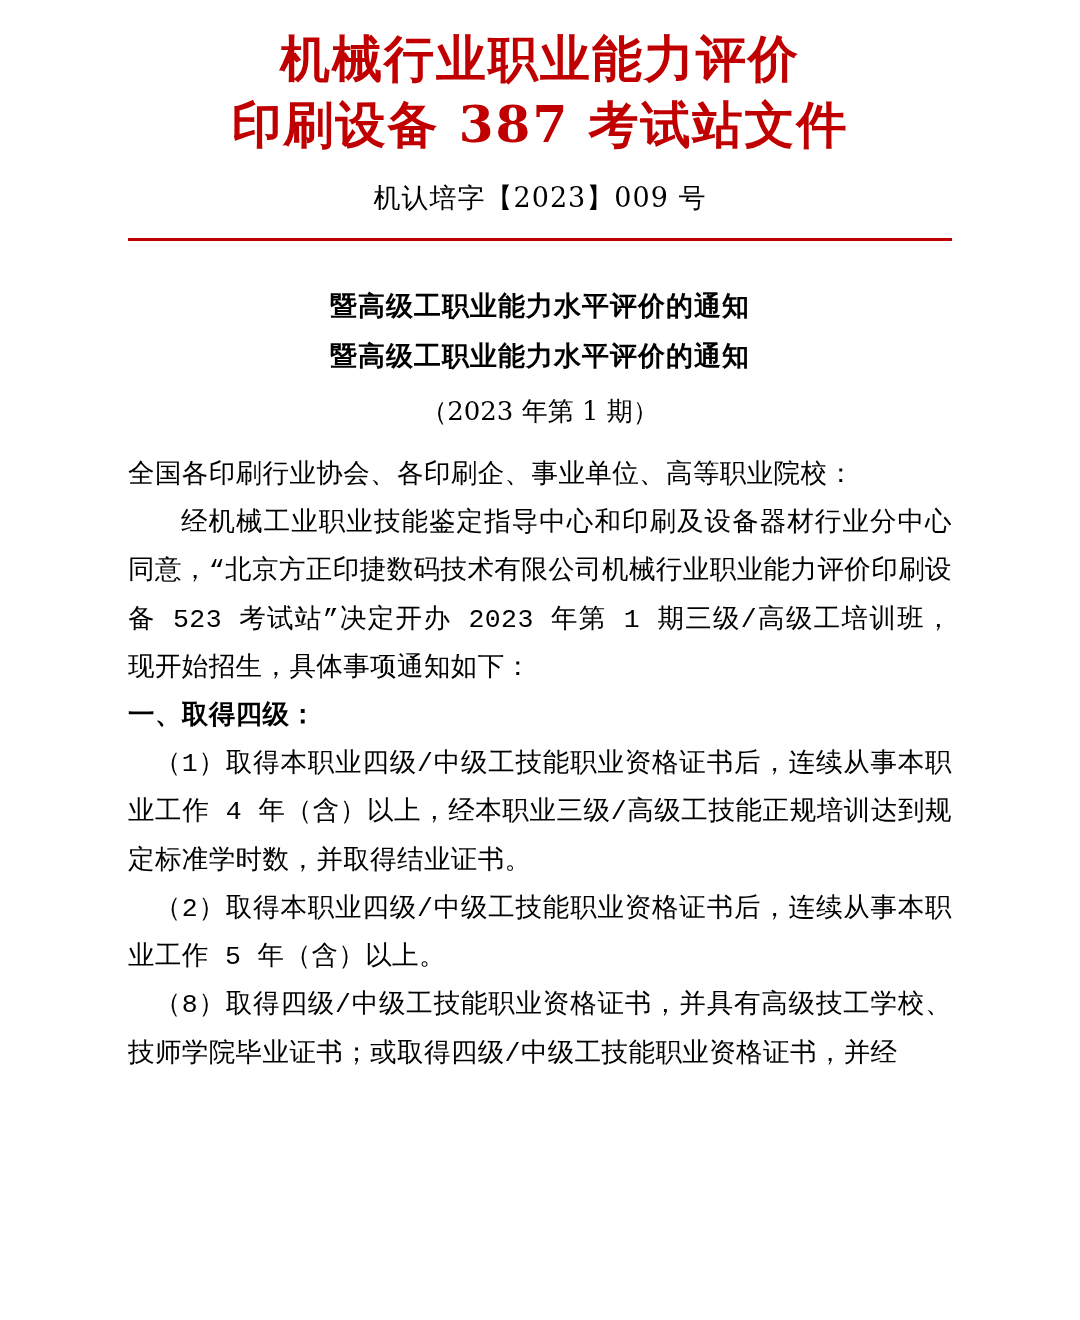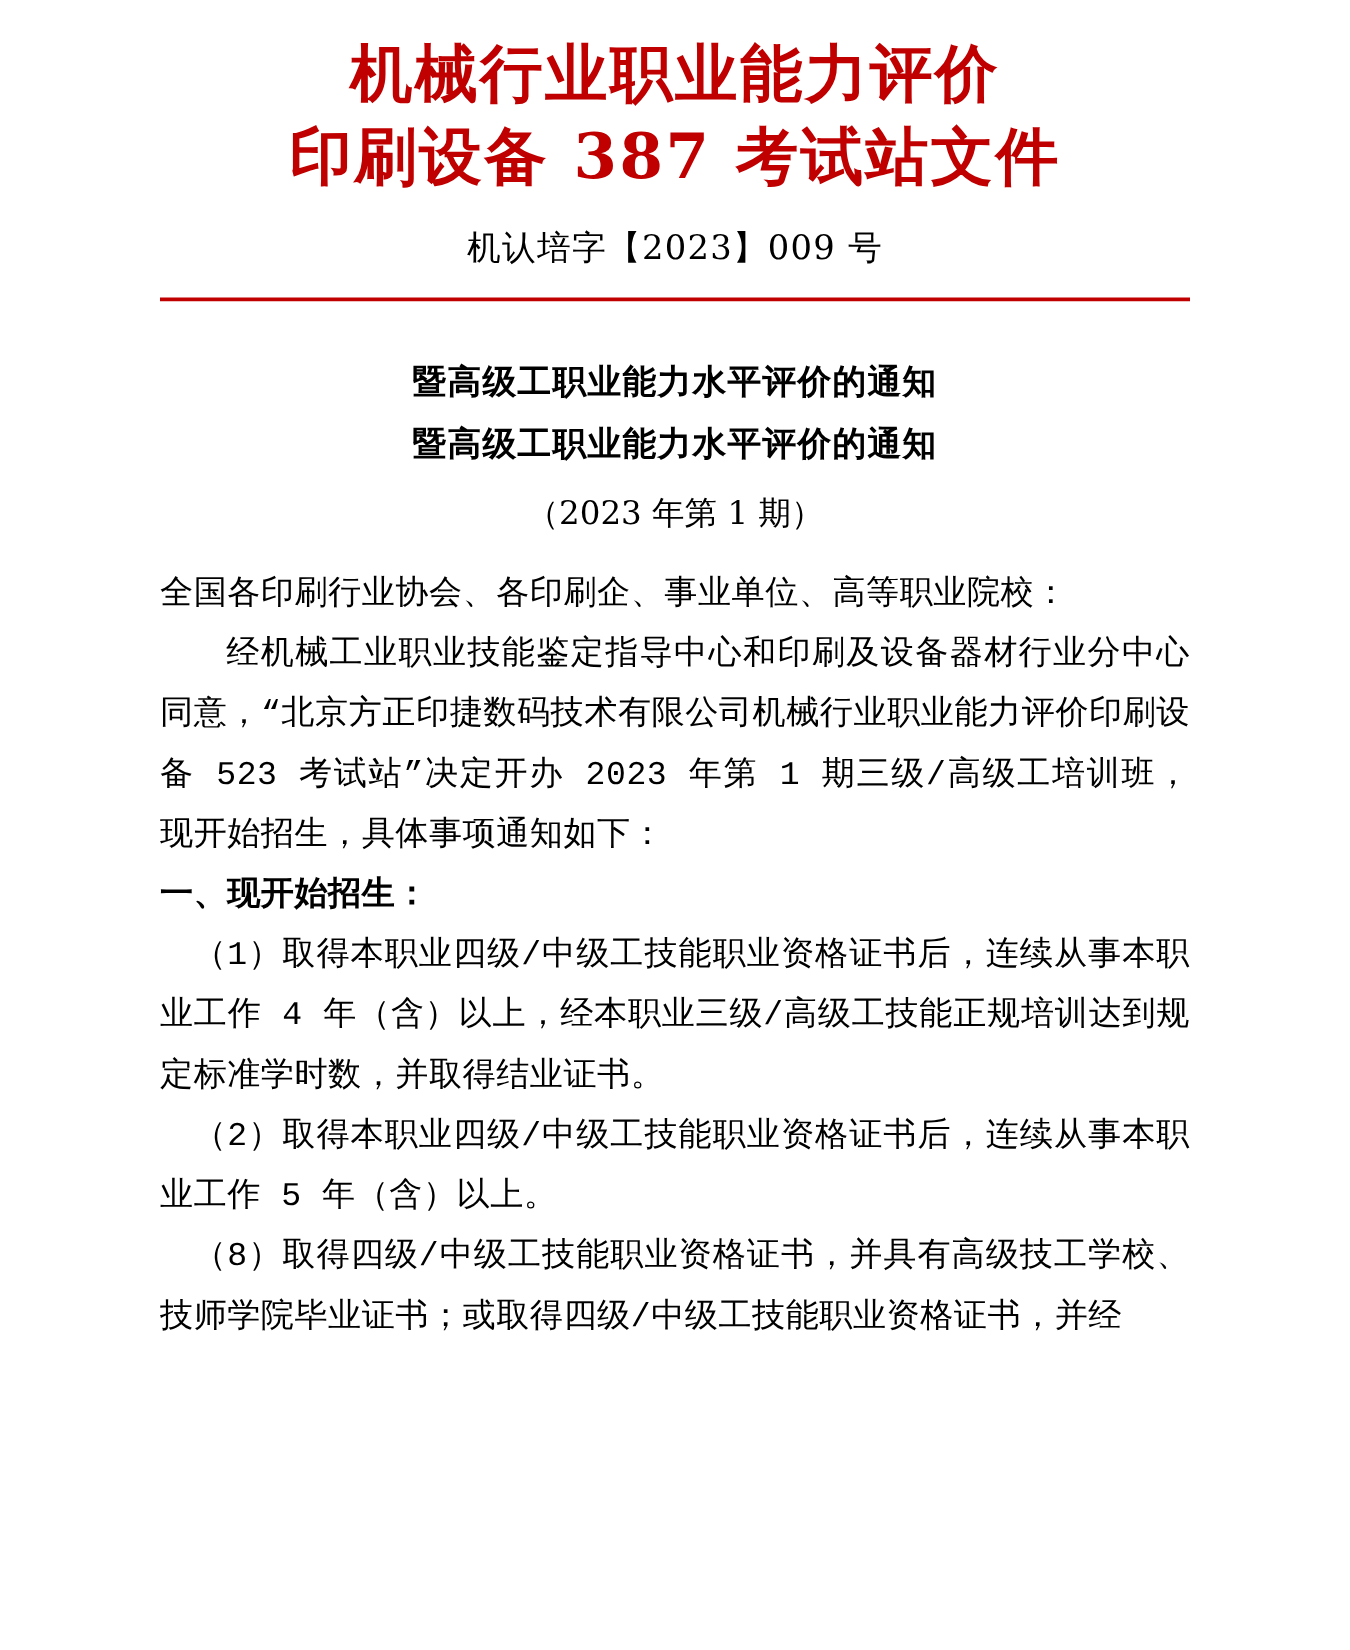--- a/index.html
+++ b/index.html
@@ -98,19 +98,19 @@
 
   <div class="title-block">
     <div class="title-line">暨高级工职业能力水平评价的通知</div>
     <div class="title-line">暨高级工职业能力水平评价的通知</div>
     <div class="subtitle-line">（2023 年第 1 期）</div>
   </div>
 
   <div class="body-block">
     <p class="para">全国各印刷行业协会、各印刷企、事业单位、高等职业院校：</p>
     <p class="para indent">经机械工业职业技能鉴定指导中心和印刷及设备器材行业分中心同意，“北京方正印捷数码技术有限公司机械行业职业能力评价印刷设备 523 考试站”决定开办 2023 年第 1 期三级/高级工培训班，现开始招生，具体事项通知如下：</p>
-    <p class="para heading">一、现开始招生：</p>
+    <p class="para heading">一、取得四级：</p>
     <p class="para hang">（1）取得本职业四级/中级工技能职业资格证书后，连续从事本职业工作 4 年（含）以上，经本职业三级/高级工技能正规培训达到规定标准学时数，并取得结业证书。</p>
     <p class="para hang">（2）取得本职业四级/中级工技能职业资格证书后，连续从事本职业工作 5 年（含）以上。</p>
     <p class="para hang">（8）取得四级/中级工技能职业资格证书，并具有高级技工学校、技师学院毕业证书；或取得四级/中级工技能职业资格证书，并经</p>
   </div>
 
 </div>
 
 </body></html>

